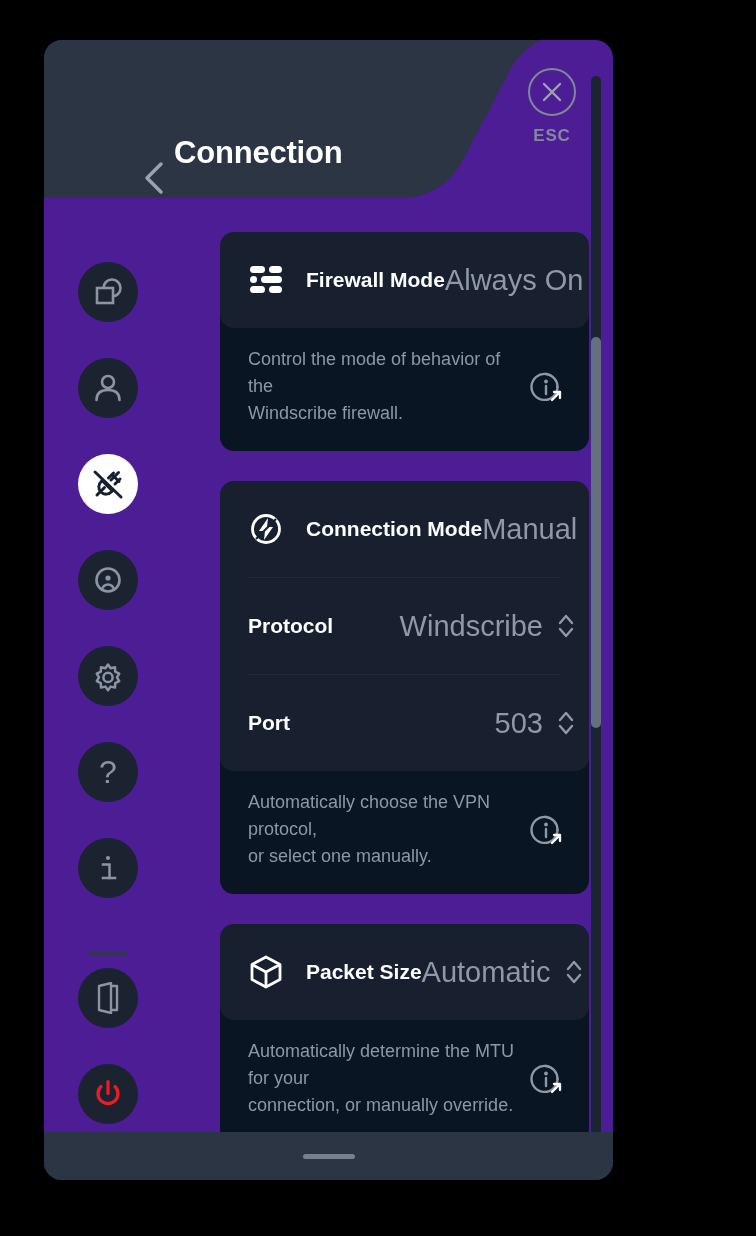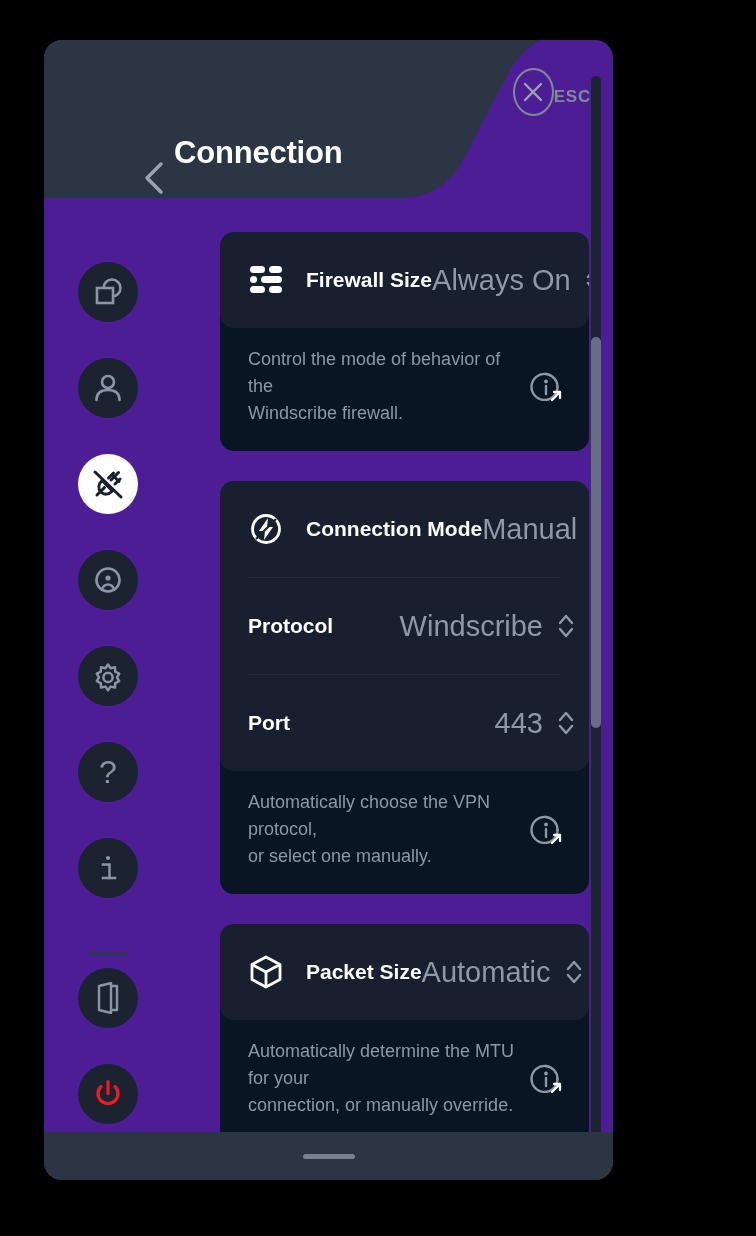--- a/index.html
+++ b/index.html
@@ -71,20 +71,21 @@
     color: #ffffff;
     letter-spacing: -0.2px;
     pointer-events: none;
   }
   #esc-group {
     position: absolute;
     right: 22px;
     top: 28px;
     width: 78px;
     display: flex;
+    flex-direction: column;
     align-items: center;
     pointer-events: auto;
     cursor: pointer;
   }
   #close-circle {
     width: 48px;
     height: 48px;
     border-radius: 50%;
     border: 2px solid #7f8894;
     display: flex;
@@ -397,21 +398,21 @@
                 <g fill="#ffffff">
                   <rect x="0" y="1" width="15" height="7" rx="3.5"></rect>
                   <rect x="19" y="1" width="13" height="7" rx="3.5"></rect>
                   <rect x="0" y="11" width="7" height="7" rx="3.5"></rect>
                   <rect x="11" y="11" width="21" height="7" rx="3.5"></rect>
                   <rect x="0" y="21" width="15" height="7" rx="3.5"></rect>
                   <rect x="19" y="21" width="13" height="7" rx="3.5"></rect>
                 </g>
               </svg>
             </span>
-            <span class="row-label">Firewall Size</span>
+            <span class="row-label">Firewall Mode</span>
             <span class="row-value">Always On</span>
             <span class="stepper">
               <svg width="20" height="30" viewBox="0 0 20 30">
                 <path d="M4 12 L10 5 L16 12" fill="none" stroke="#8e98a6" stroke-width="2.4" stroke-linecap="round" stroke-linejoin="round"></path>
                 <path d="M4 18 L10 25 L16 18" fill="none" stroke="#8e98a6" stroke-width="2.4" stroke-linecap="round" stroke-linejoin="round"></path>
               </svg>
             </span>
           </div>
         </div>
         <div class="desc">
@@ -459,21 +460,21 @@
                 <path d="M4 12 L10 5 L16 12" fill="none" stroke="#8e98a6" stroke-width="2.4" stroke-linecap="round" stroke-linejoin="round"></path>
                 <path d="M4 18 L10 25 L16 18" fill="none" stroke="#8e98a6" stroke-width="2.4" stroke-linecap="round" stroke-linejoin="round"></path>
               </svg>
             </span>
           </div>
 
           <div class="row-sep"></div>
 
           <div class="row">
             <span class="row-label sub">Port</span>
-            <span class="row-value">443</span>
+            <span class="row-value">503</span>
             <span class="stepper">
               <svg width="20" height="30" viewBox="0 0 20 30">
                 <path d="M4 12 L10 5 L16 12" fill="none" stroke="#8e98a6" stroke-width="2.4" stroke-linecap="round" stroke-linejoin="round"></path>
                 <path d="M4 18 L10 25 L16 18" fill="none" stroke="#8e98a6" stroke-width="2.4" stroke-linecap="round" stroke-linejoin="round"></path>
               </svg>
             </span>
           </div>
         </div>
         <div class="desc">
           <span class="desc-text">Automatically choose the VPN protocol,

